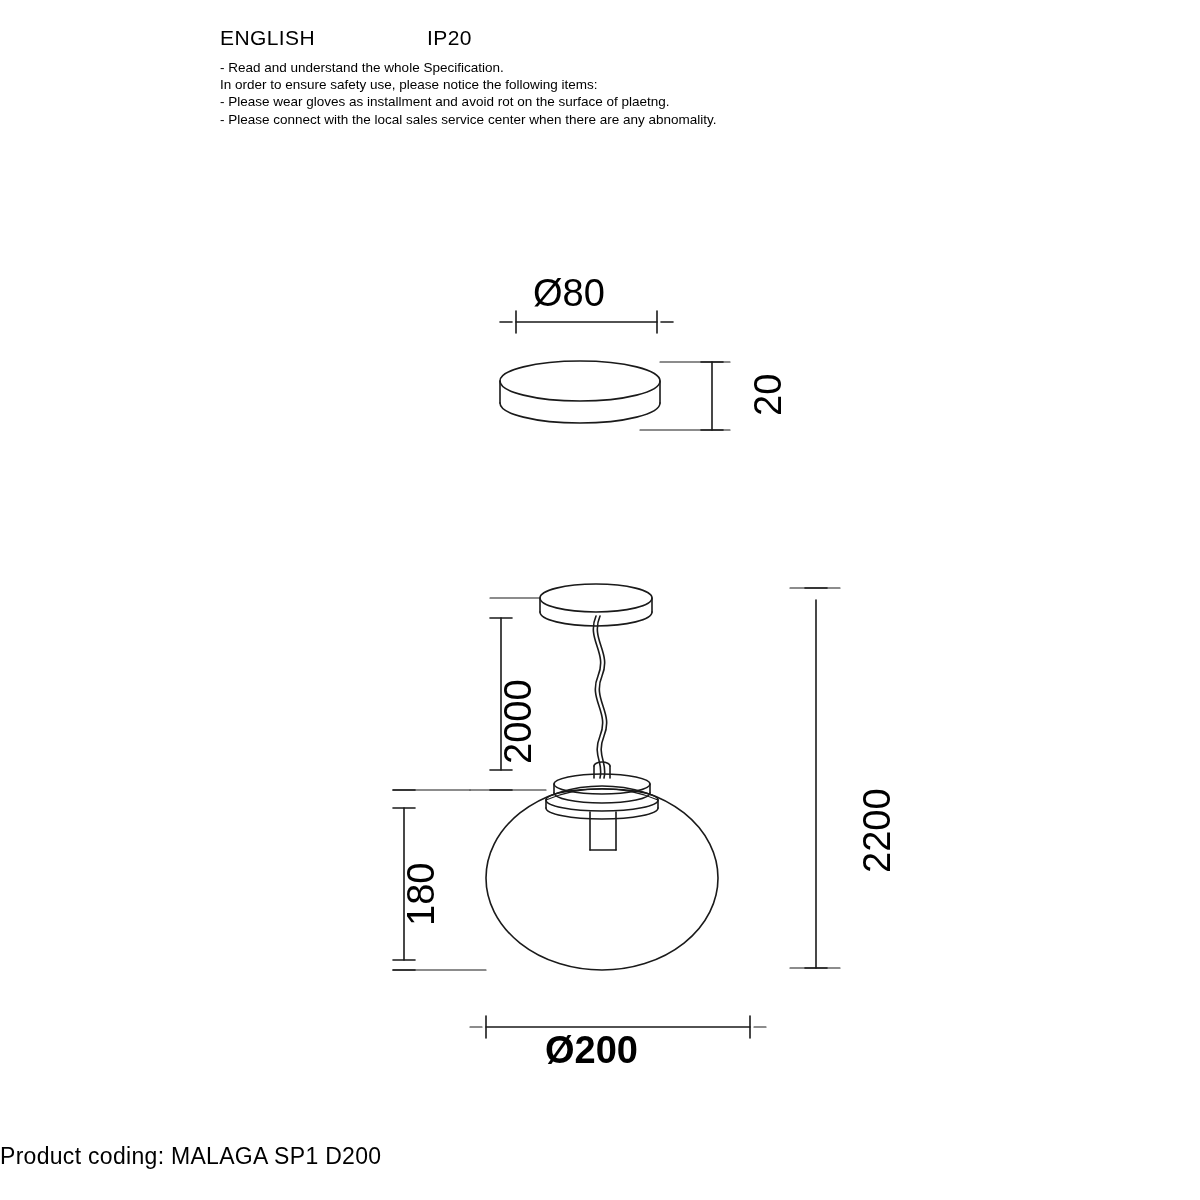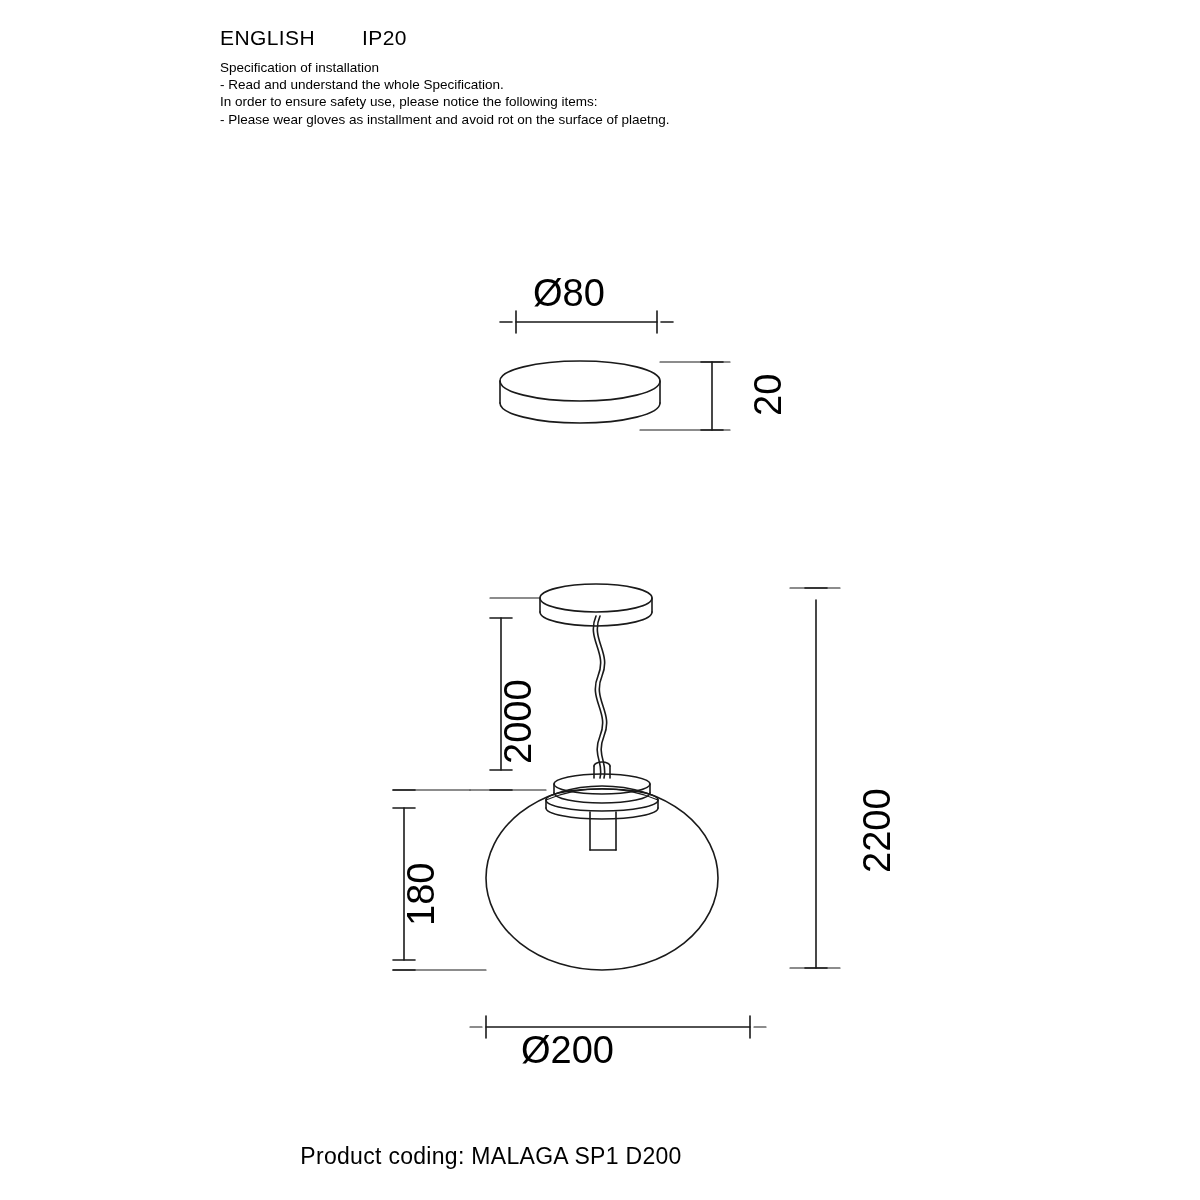--- a/index.html
+++ b/index.html
@@ -20,28 +20,29 @@
     inset: 0;
   }
 
   
   .header {
     position: absolute;
     left: 220px;
     top: 26px;
     display: flex;
     align-items: center;
+    gap: 24px;
   }
   .header .lang {
     font-size: 21px;
     letter-spacing: 0.4px;
   }
   .header .ip {
     font-size: 21px;
-    margin-left: 47px;
+    margin-left: 88px;
     letter-spacing: 0.4px;
   }
 
   .spec-block {
     position: absolute;
     left: 220px;
     top: 59px;
     font-size: 13.5px;
     line-height: 17.2px;
     white-space: nowrap;
@@ -69,40 +70,39 @@
     transform-origin: 0 0;
     transform: rotate(-90deg);
   }
 
   
   .footer {
     position: absolute;
     left: 0;
     top: 1143px;
     width: 982px;
-    text-align: center;
     font-size: 23px;
     letter-spacing: 0.3px;
   }
 </style>
 </head>
 <body>
 
 <div class="sheet">
 
   <div class="header">
     <span class="lang">ENGLISH</span>
     <span class="ip">IP20</span>
   </div>
 
   <div class="spec-block">
-    <div>Specification of installation</div>
     <div>- Read and understand the whole Specification.</div>
     <div>In order to ensure safety use, please notice the following items:</div>
     <div>- Please wear gloves as installment and avoid rot on the surface of plaetng.</div>
+    <div>- Please connect with the local sales service center when there are any abnomality.</div>
   </div>
 
   <svg class="draw" viewBox="0 0 1200 1200" xmlns="http://www.w3.org/2000/svg">
     <g fill="none" stroke="#1a1a1a" stroke-width="1.6" stroke-linecap="round" stroke-linejoin="round">
 
       <g>
 
         <ellipse cx="580" cy="381" rx="80" ry="20"></ellipse>
 
         <path d="M500 381 L500 403"></path>
@@ -217,17 +217,17 @@
   <div class="dim-label" style="left:533px; top:272px;text-align:center;">Ø80</div>
 
   <div class="dim-label vert" style="left:747px; top:416px;">20</div>
 
   <div class="dim-label vert" style="left:497px; top:764px;">2000</div>
 
   <div class="dim-label vert" style="left:400px; top:926px;">180</div>
 
   <div class="dim-label vert" style="left:856px; top:873px;">2200</div>
 
-  <div class="dim-label" style="left:521px; top:1029px;">Ø200</div>
+  <div class="dim-label" style="left:545px; top:1029px;font-weight:bold;">Ø200</div>
 
   <div class="footer">Product coding: MALAGA SP1 D200</div>
 
 </div>
 
 </body></html>

